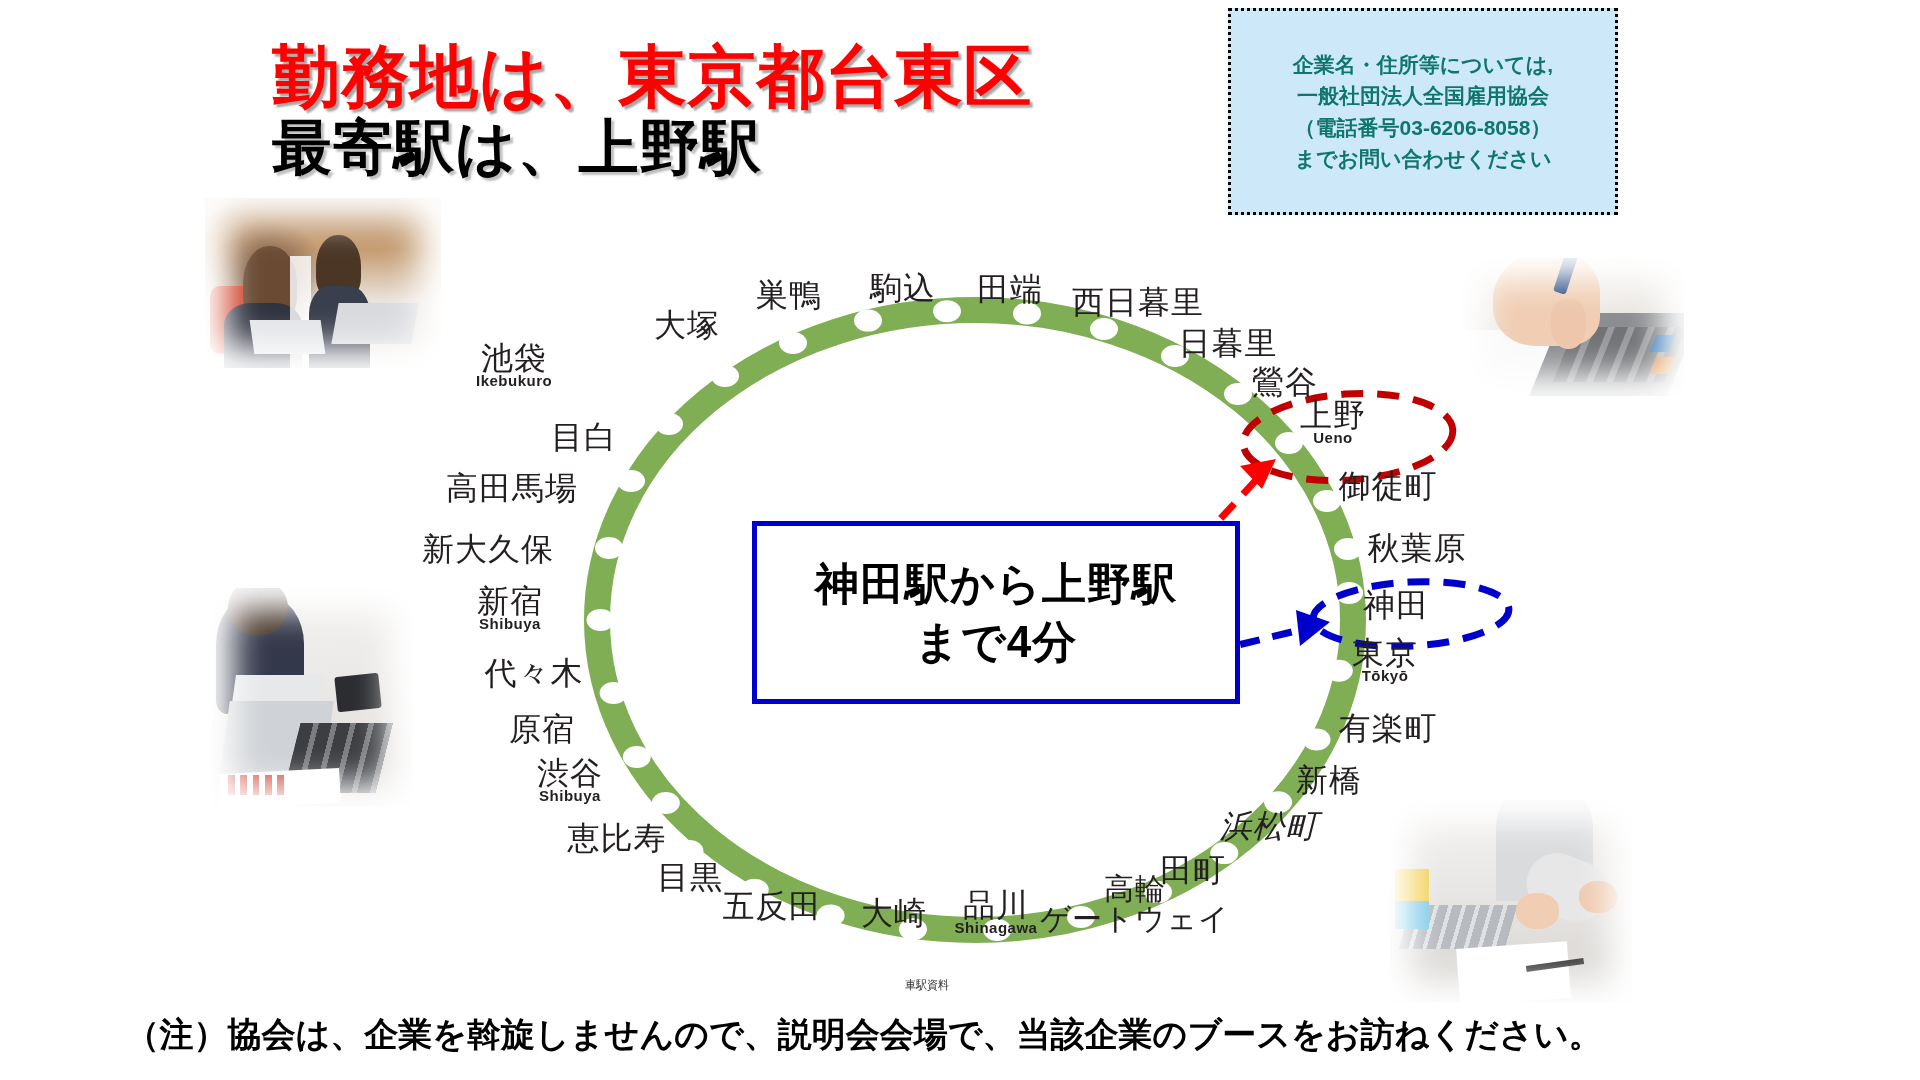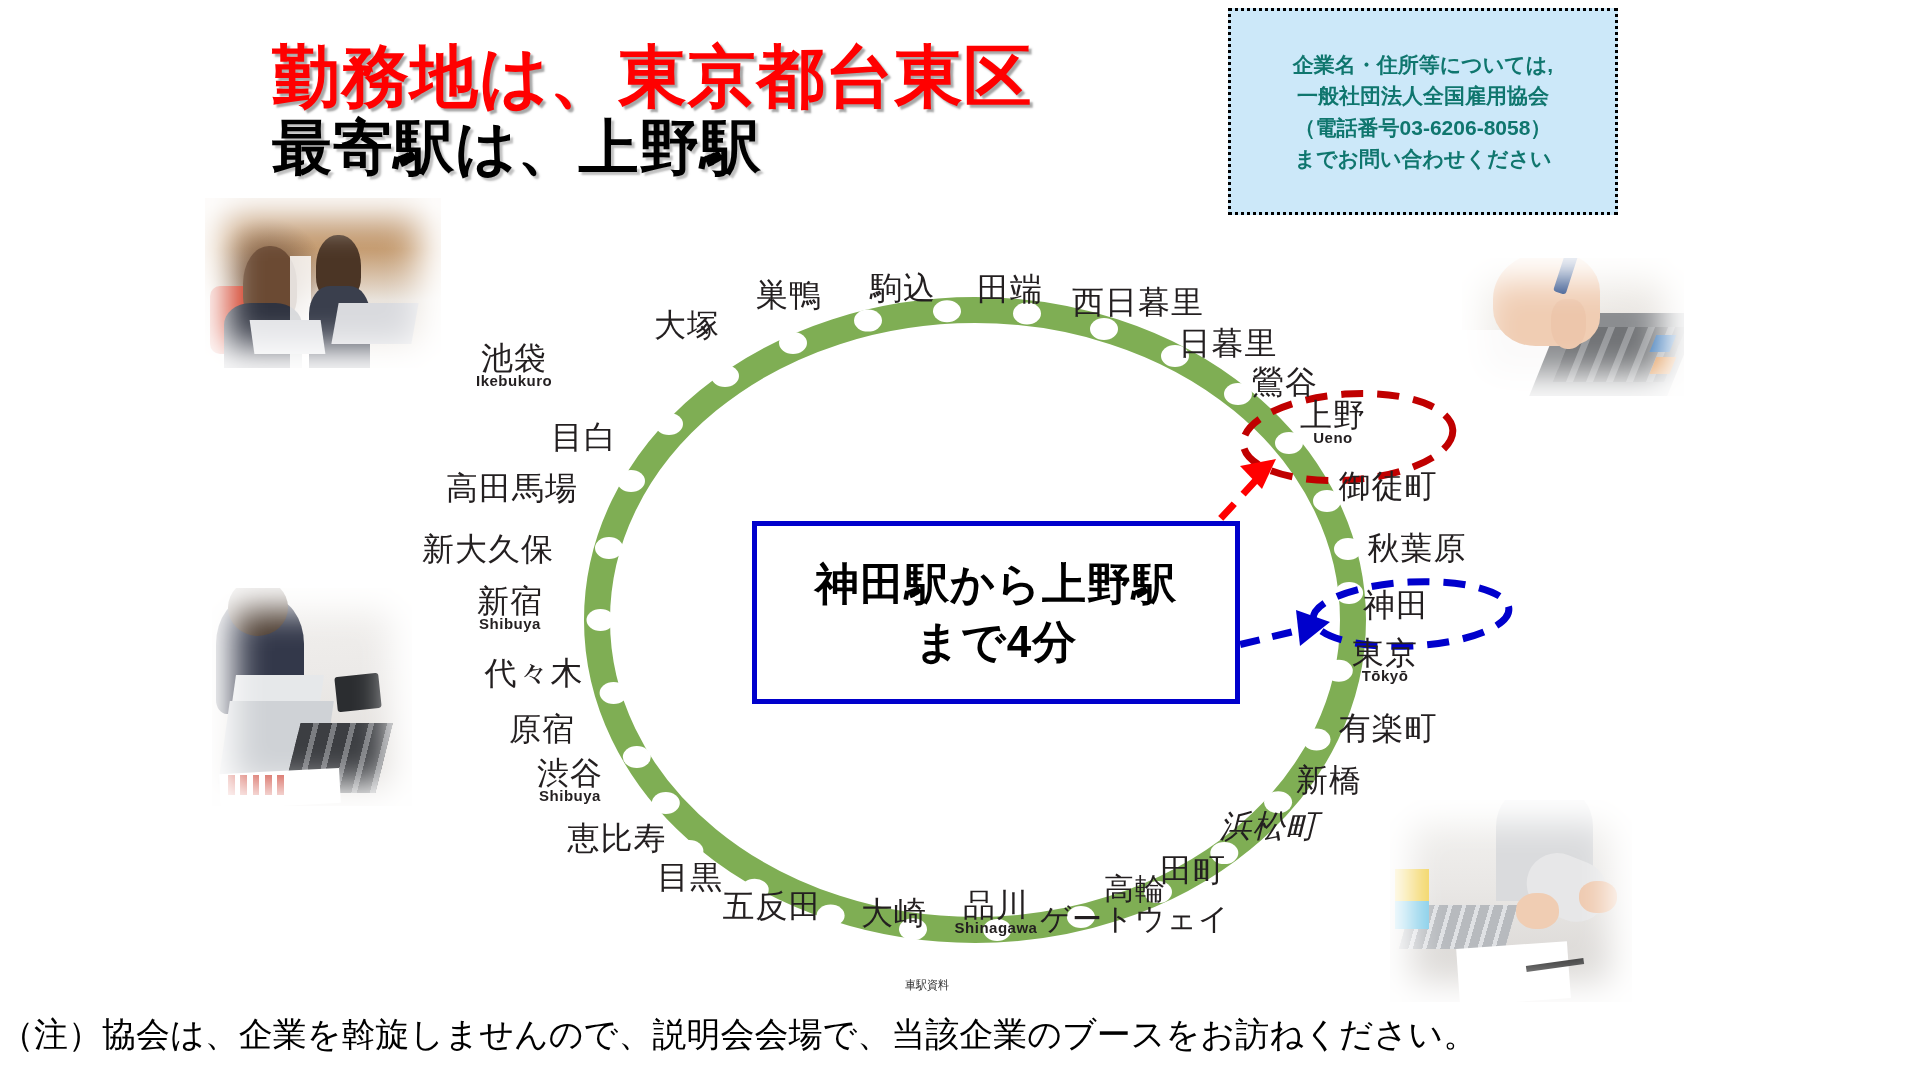--- a/index.html
+++ b/index.html
@@ -133,22 +133,22 @@
     display:flex;align-items:center;justify-content:center;
     z-index:6;
   }
   .center-box .ctext{
     text-align:center;font-size:44px;font-weight:bold;color:#000;
     line-height:1.30;white-space:nowrap;letter-spacing:1px;
   }
 
   
   .footer-note{
-    position:absolute;left:0;top:1012px;width:1728px;text-align:left;
-    font-size:34px;font-weight:normal;color:#000;letter-spacing:0px;
+    position:absolute;left:0;top:1012px;width:1728px;text-align:center;
+    font-size:34px;font-weight:bold;color:#000;letter-spacing:0px;
     white-space:nowrap;
   }
 
   .micro-text{
     position:absolute;left:905px;top:978px;
     font-size:11px;color:#333;letter-spacing:0;white-space:nowrap;
     transform:scaleY(1.1);
   }
 </style>
 </head>

